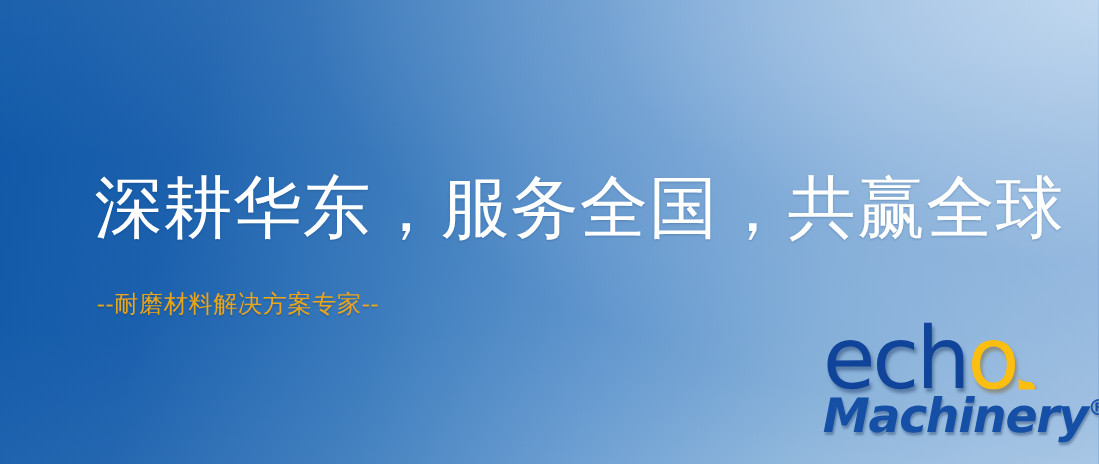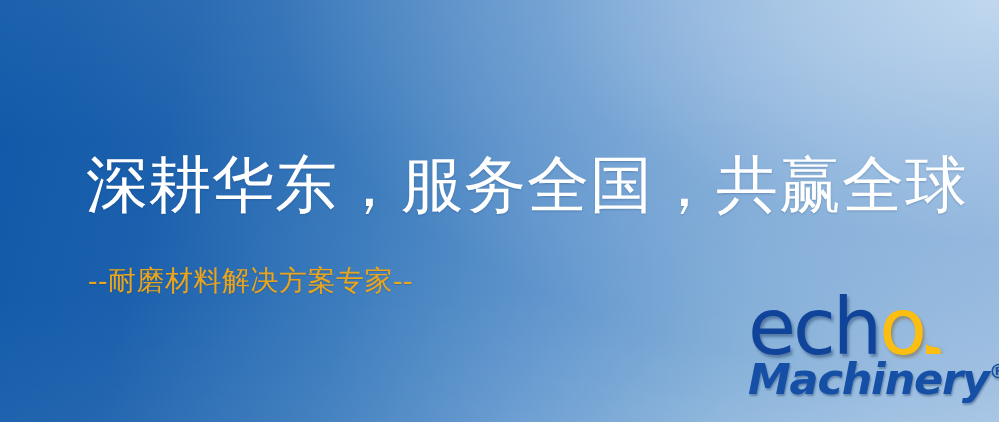--- a/index.html
+++ b/index.html
@@ -39,35 +39,35 @@
       rgba(255,255,255,0.05) 0%,
       rgba(255,255,255,0.0) 34%,
       rgba(255,255,255,0.0) 70%,
       rgba(255,255,255,0.04) 100%);
   }
 
   
   #headline {
     position:absolute;
     left:86px; top:158px;
-    font-family:Liberation Mono, monospace;
+    font-family:Liberation Sans, sans-serif;
     font-size:62px;
     line-height:1.02;
     letter-spacing:1px;
     color:#ffffff;
     white-space:nowrap;
     text-shadow:0 1px 2px rgba(12,52,100,0.25);
   }
 
   
   #subtitle {
     position:absolute;
     left:88px; top:266px;
     font-family:"DejaVu Serif", "Liberation Serif", serif;
-    font-size:28px;
+    font-size:22px;
     line-height:1.1;
     letter-spacing:0.5px;
     color:#eaa51c;
     white-space:nowrap;
     text-shadow:0 1px 1px rgba(60,40,0,0.18);
   }
 
   
   #logo {
     position:absolute;

